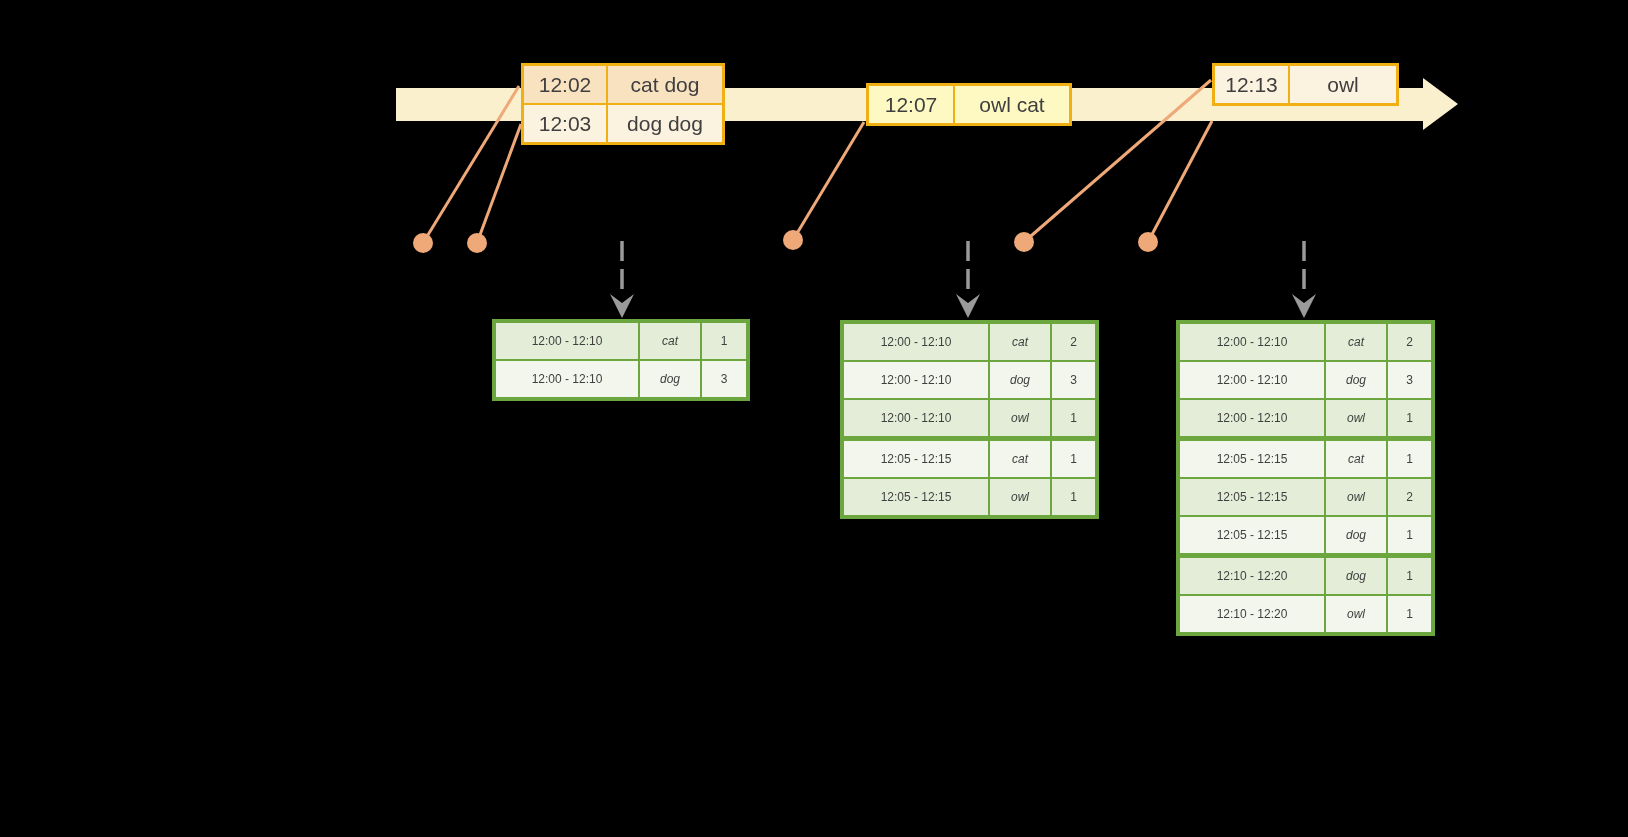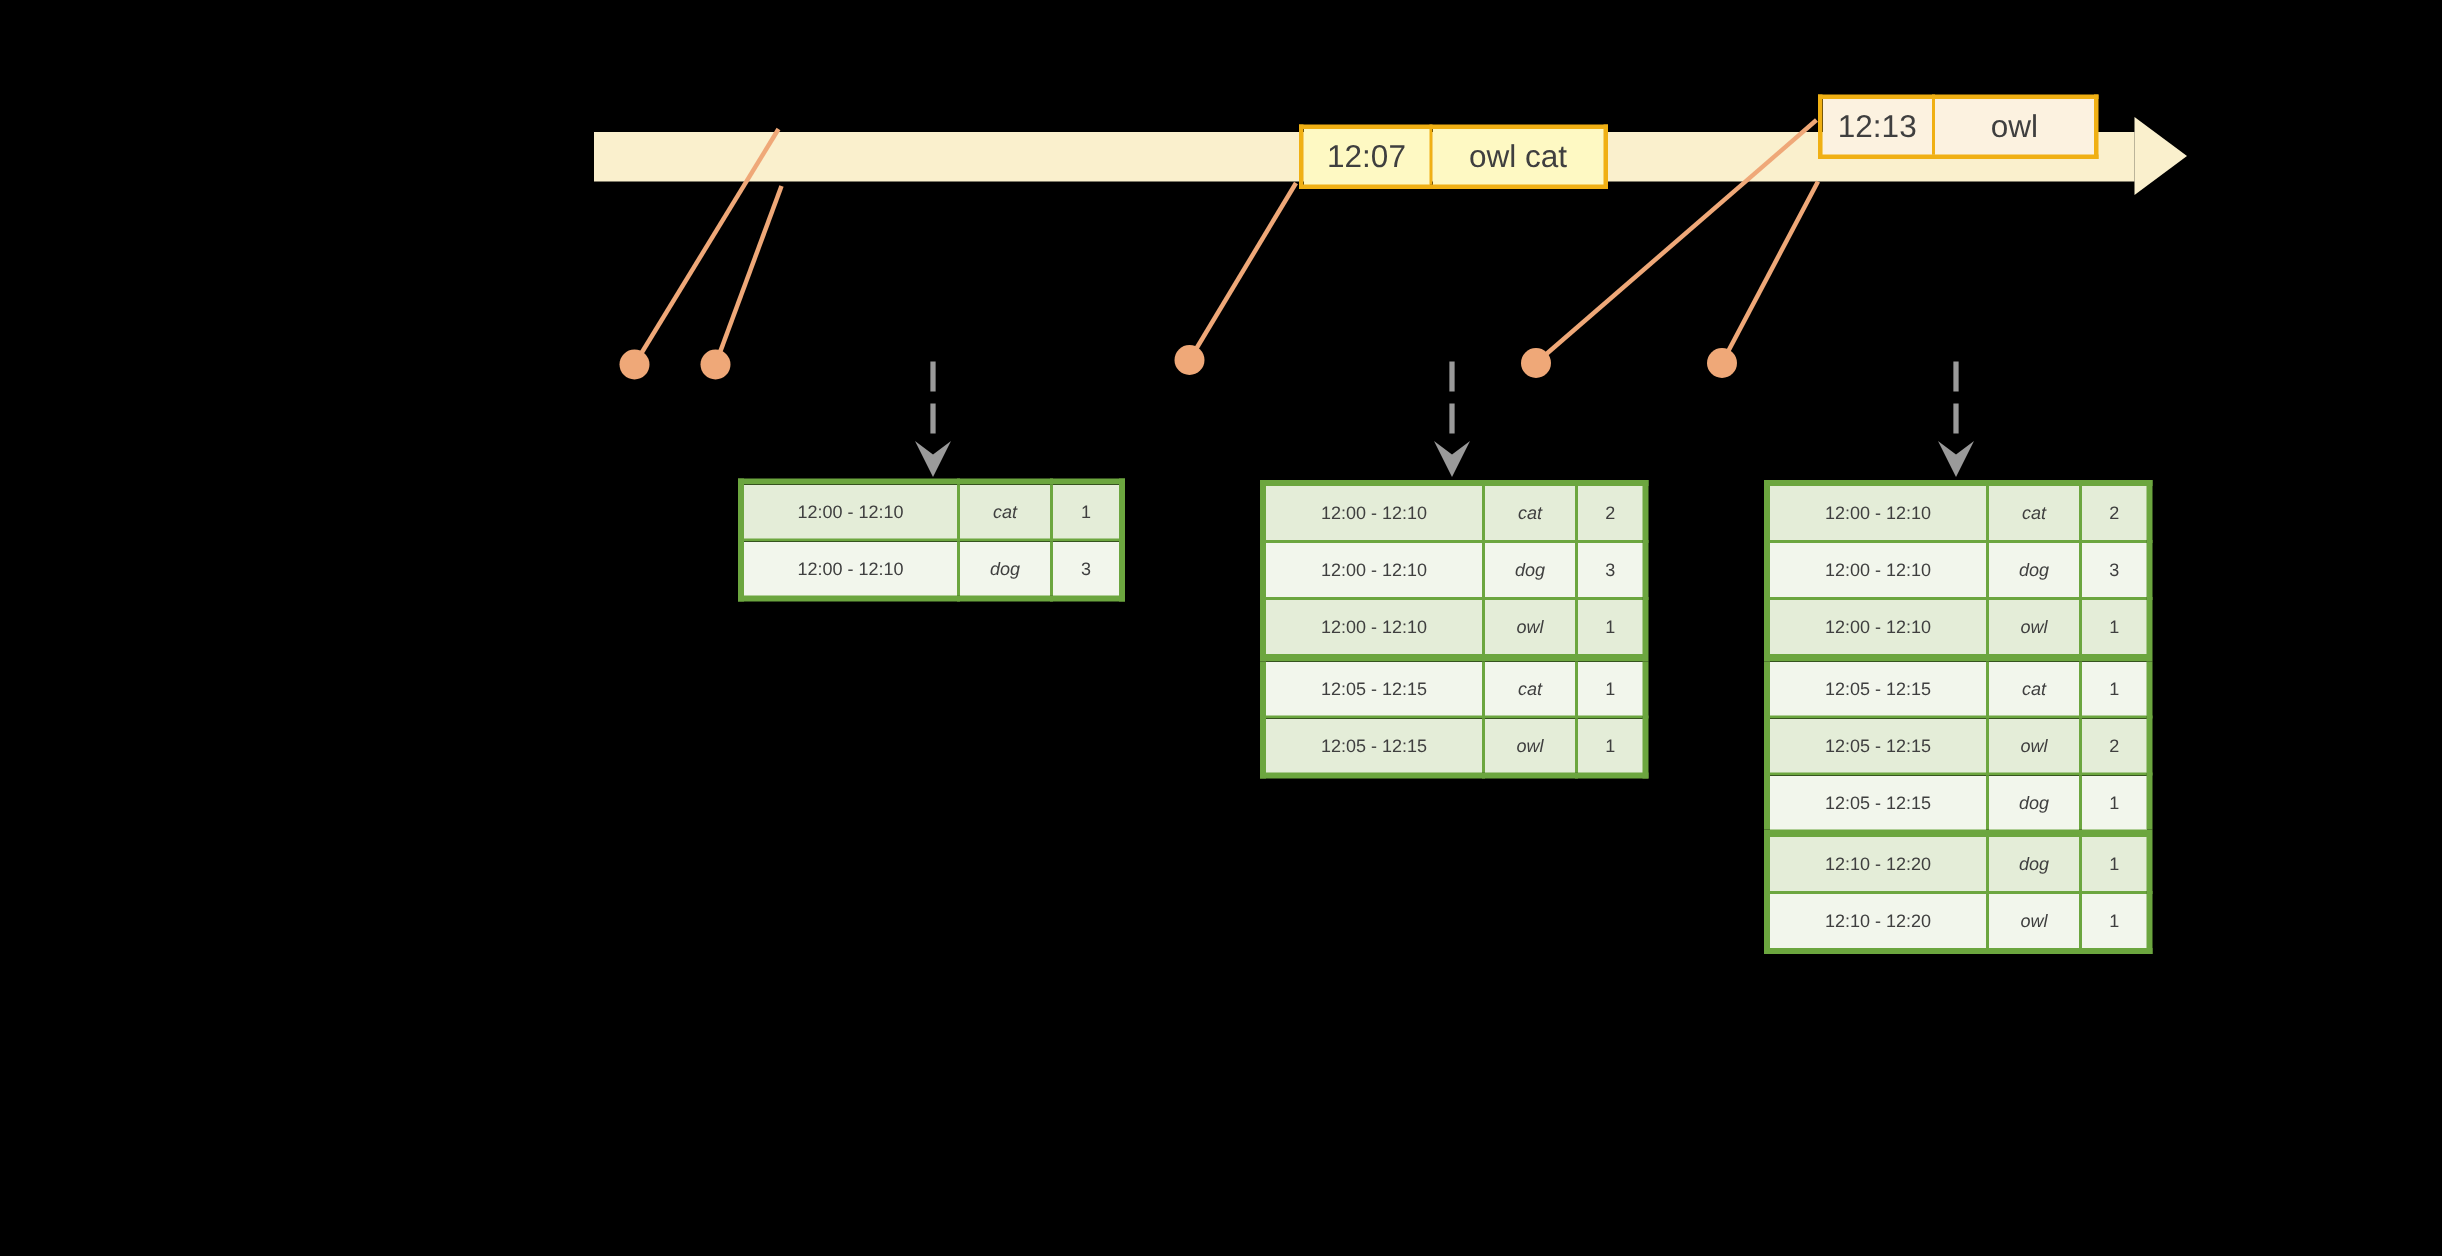--- a/index.html
+++ b/index.html
@@ -68,20 +68,32 @@
     <circle cx="1148" cy="242" r="10" fill="#EFA878"></circle>
 
     <line x1="622" y1="241" x2="622" y2="292" stroke="#9A9A9A" stroke-width="3.5" stroke-dasharray="20 8"></line>
     <polygon points="610,294 622,303 634,294 622,318" fill="#9A9A9A"></polygon>
     <line x1="968" y1="241" x2="968" y2="292" stroke="#9A9A9A" stroke-width="3.5" stroke-dasharray="20 8"></line>
     <polygon points="956,294 968,303 980,294 968,318" fill="#9A9A9A"></polygon>
     <line x1="1304" y1="241" x2="1304" y2="292" stroke="#9A9A9A" stroke-width="3.5" stroke-dasharray="20 8"></line>
     <polygon points="1292,294 1304,303 1316,294 1304,318" fill="#9A9A9A"></polygon>
   </svg>
 
+  <table id="event-table-1" class="event-table">
+    <tbody>
+        <tr class="row-peach">
+      <td class="col-time">12:02</td>
+      <td class="col-words">cat dog</td>
+    </tr>
+    <tr class="row-cream">
+      <td class="col-time">12:03</td>
+      <td class="col-words">dog dog</td>
+    </tr>
+  </tbody>
+    </table>
 
   <table id="event-table-2" class="event-table">
     <tbody>
         <tr class="row-peach-light">
       <td class="col-time">12:07</td>
       <td class="col-words">owl cat</td>
     </tr>
   </tbody>
     </table>
 

